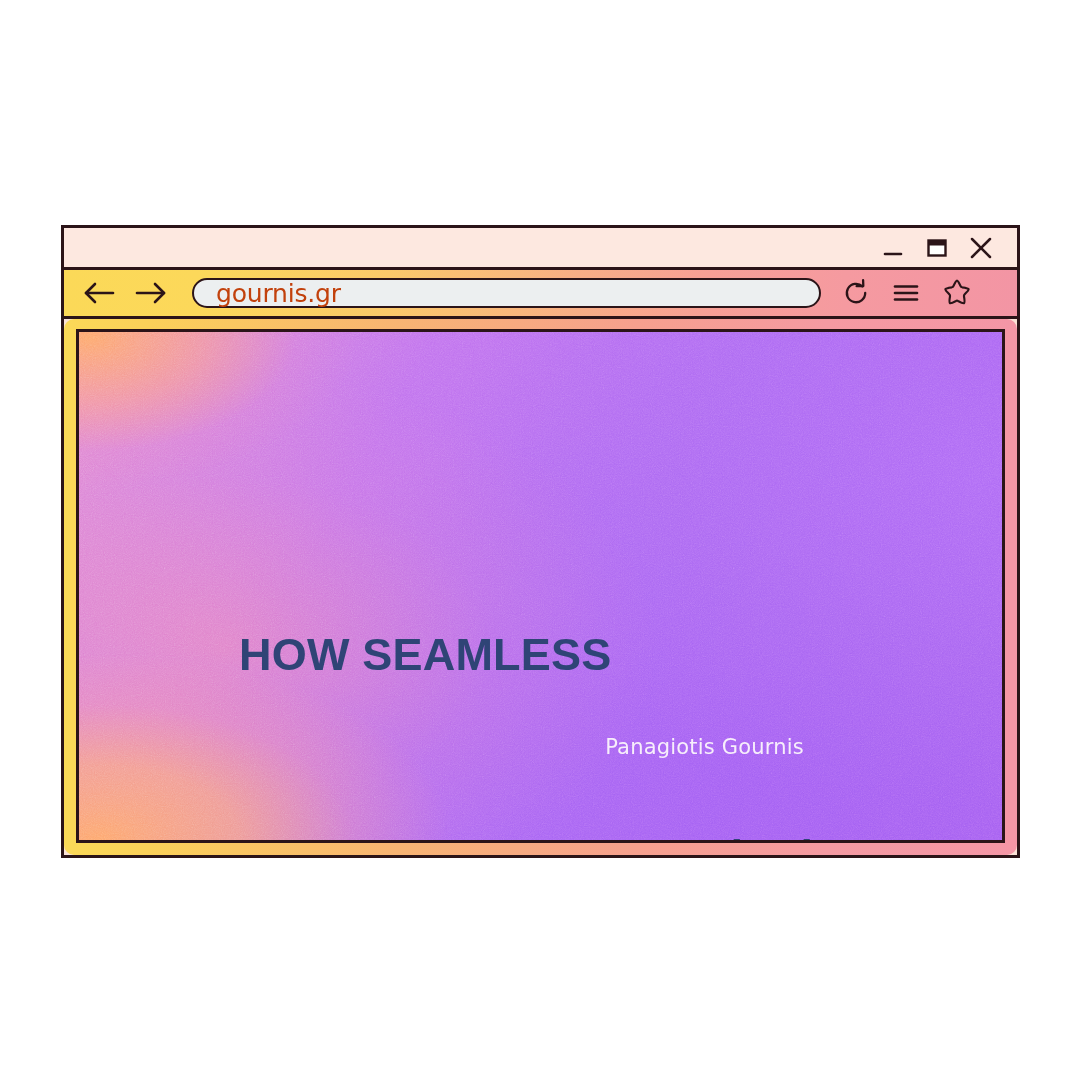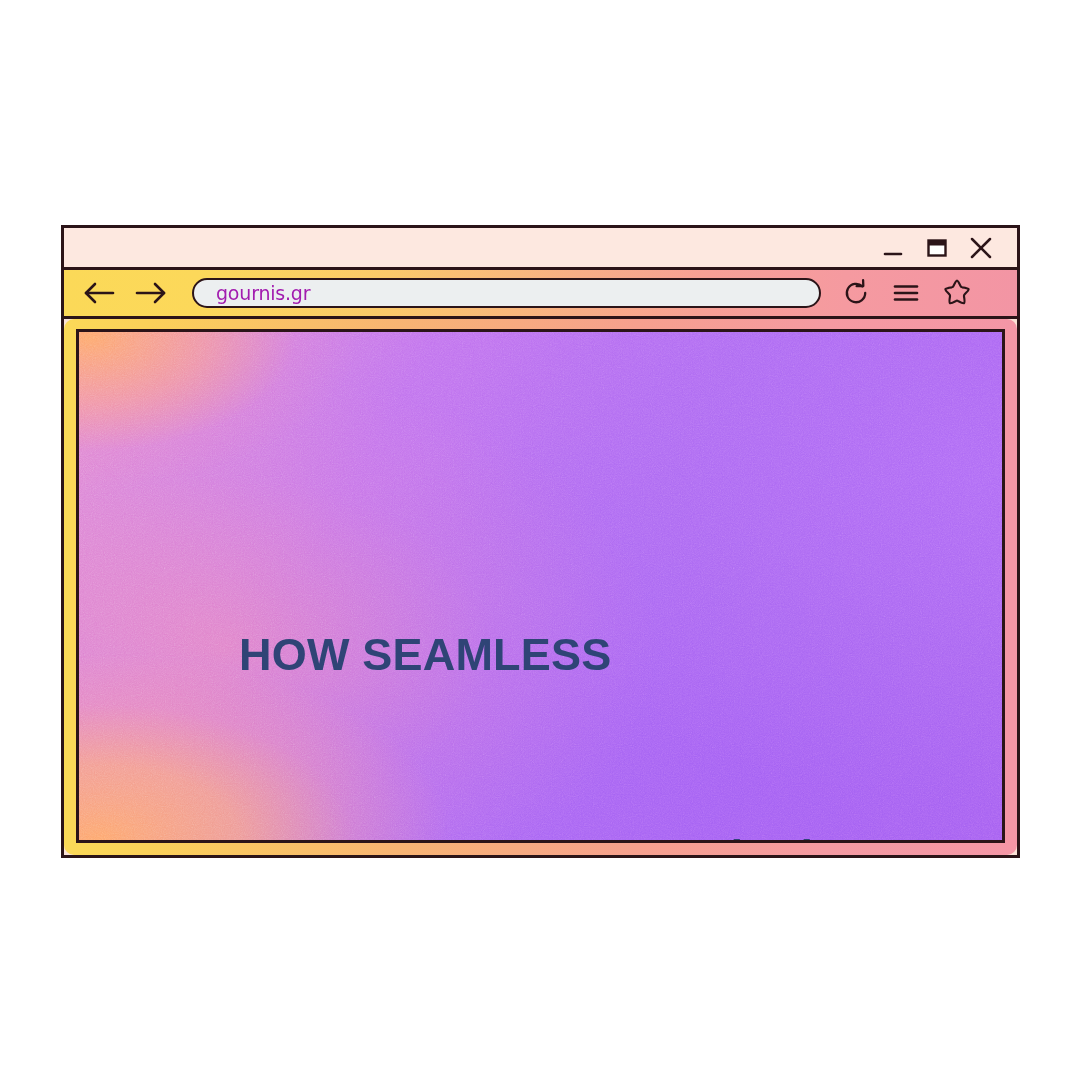--- a/index.html
+++ b/index.html
@@ -100,22 +100,22 @@
     border: 2.5px solid #2b1418;
     border-radius: 16px;
     display: flex;
     align-items: center;
     padding: 0 0 0 22px;
     box-sizing: border-box;
     max-width: 629px;
   }
   .url-text {
     font-family: "DejaVu Sans", sans-serif;
-    font-size: 19px;
-    color: #a21caf;
+    font-size: 25px;
+    color: #c2410c;
     letter-spacing: -0.2px;
     line-height: 1;
   }
   .toolbar-right {
     display: flex;
     align-items: center;
     gap: 20px;
     flex: 0 0 auto;
     padding-left: 6px;
   }
@@ -314,19 +314,20 @@
         </svg>
 
         <div class="page-content">
 
           <h1 class="headline">
             <span class="line">HOW SEAMLESS</span>
             <span class="line">USER  EXPERIENCES (UX)</span>
             
           </h1>
 
+          <p class="byline">Panagiotis Gournis</p>
 
         </div>
       </div>
     </div>
 
   </div>
 </div>
 
 </body></html>

